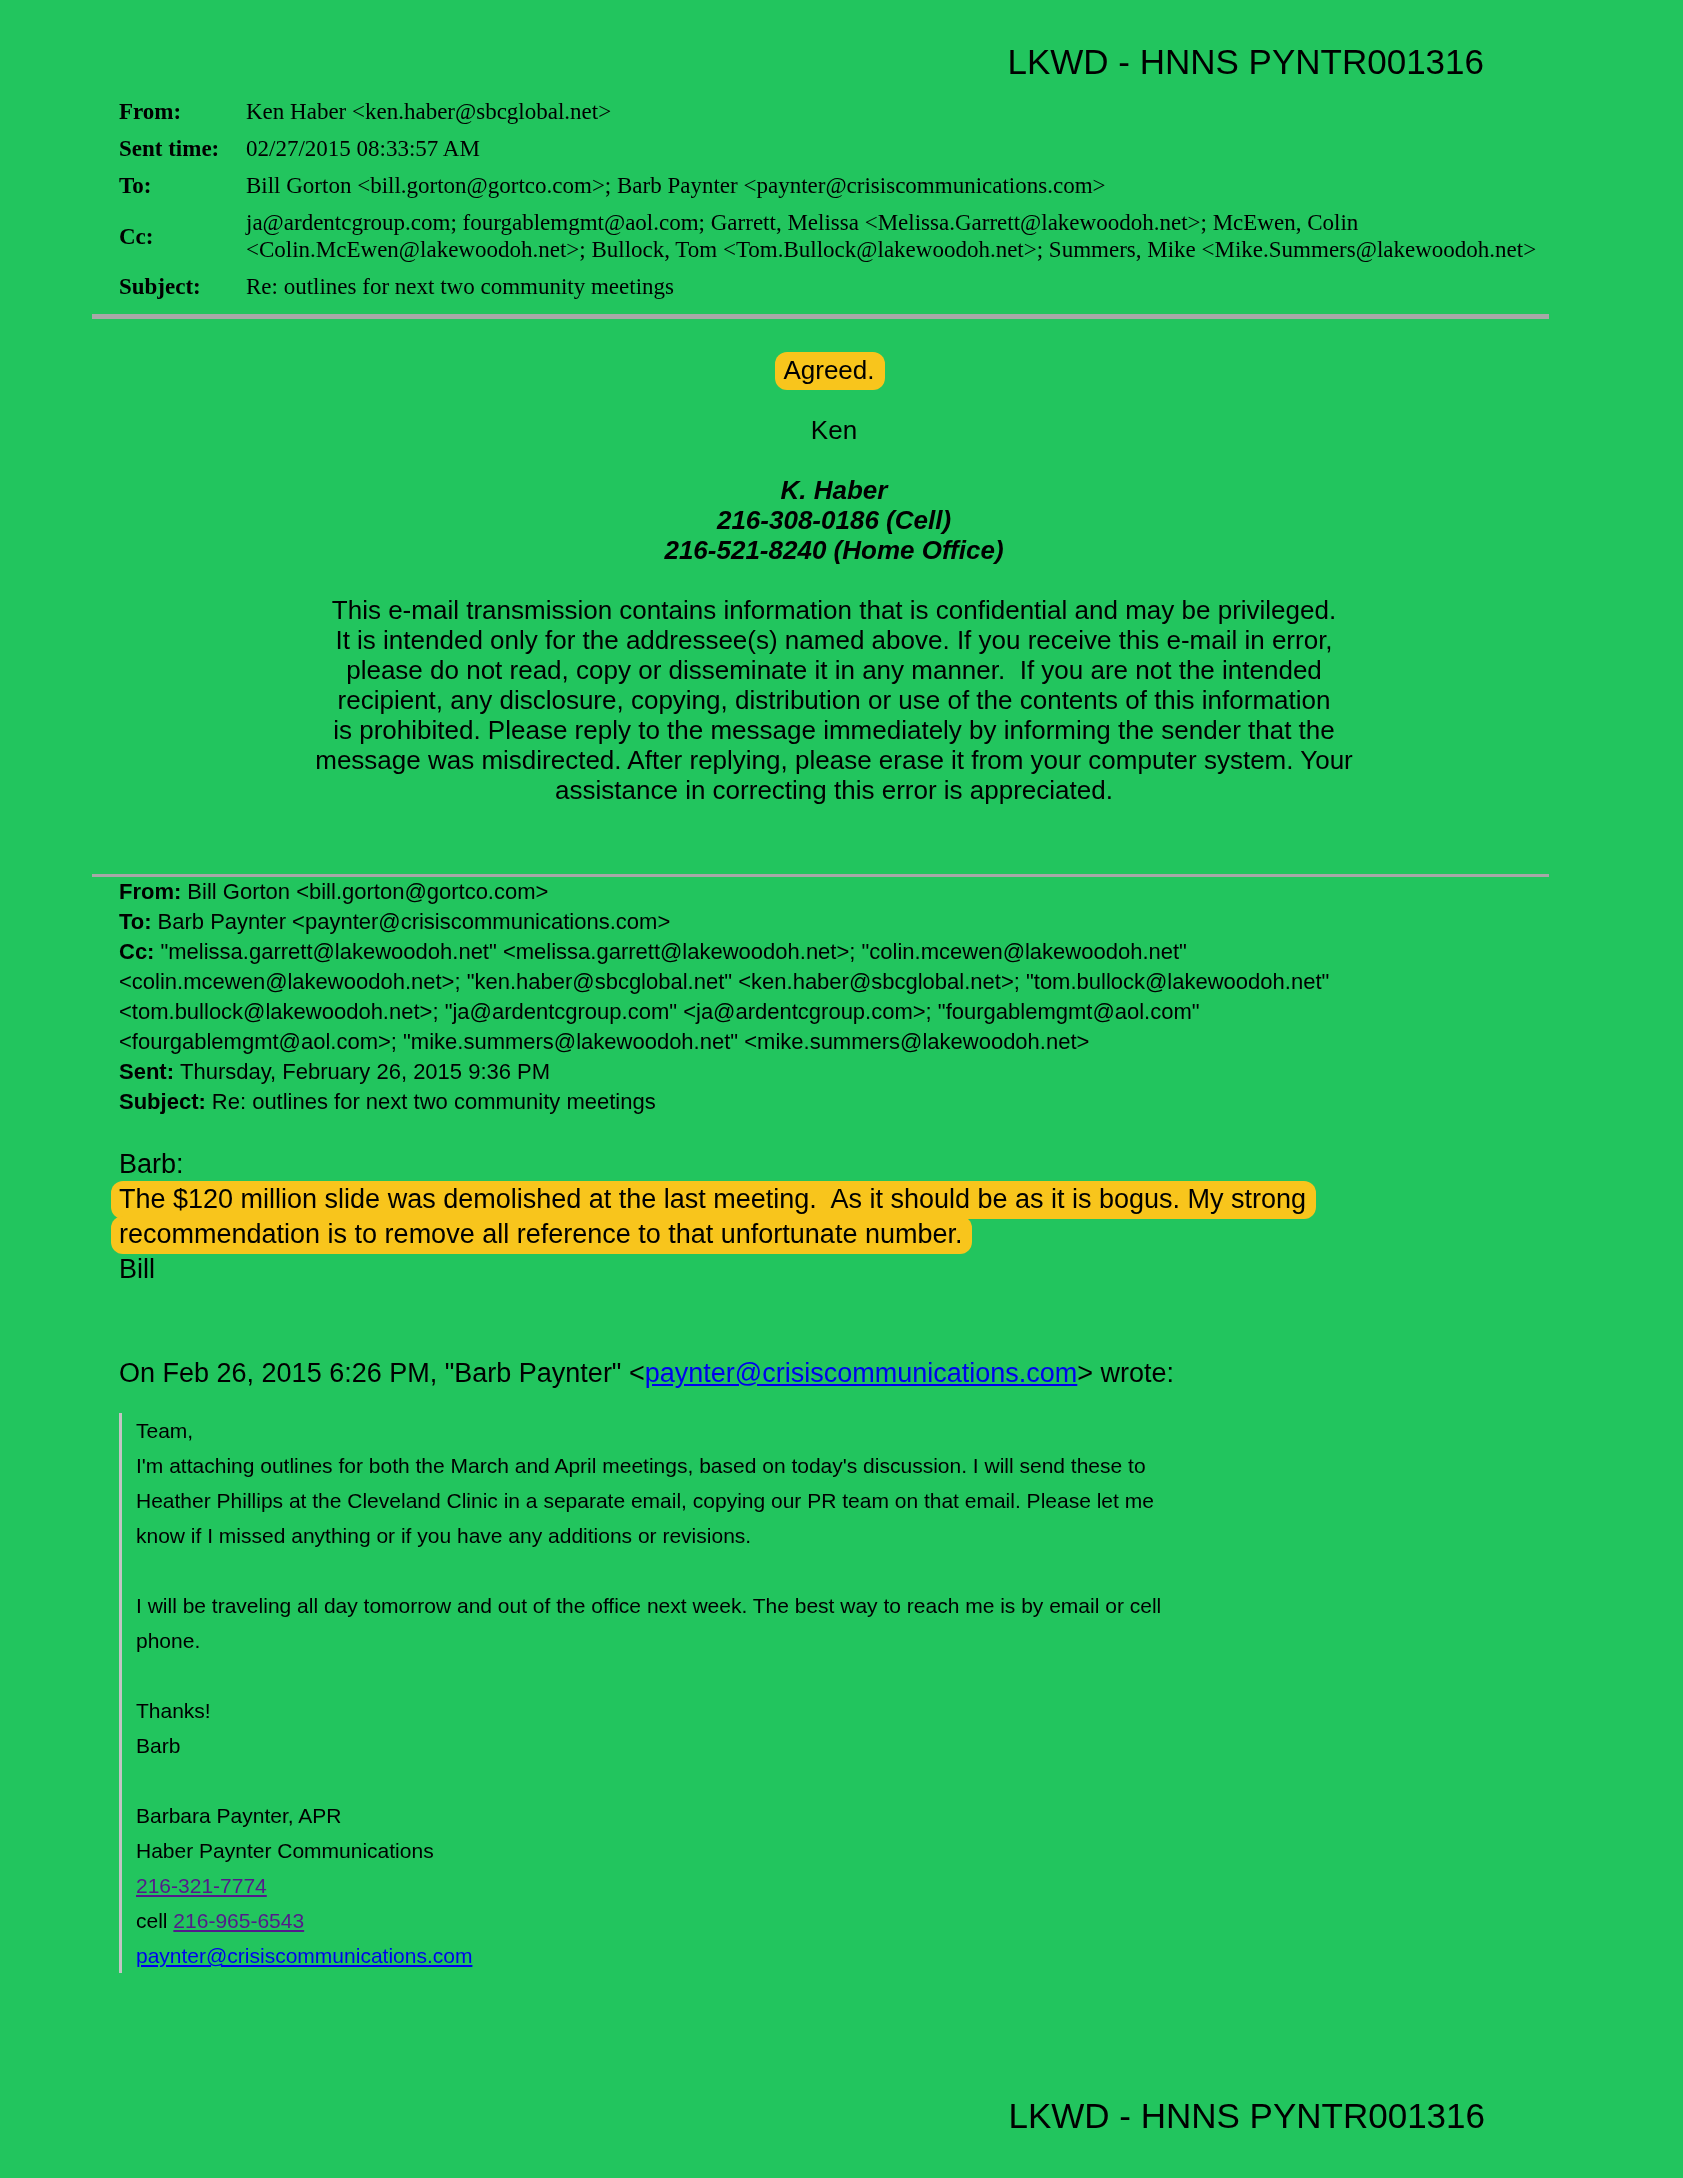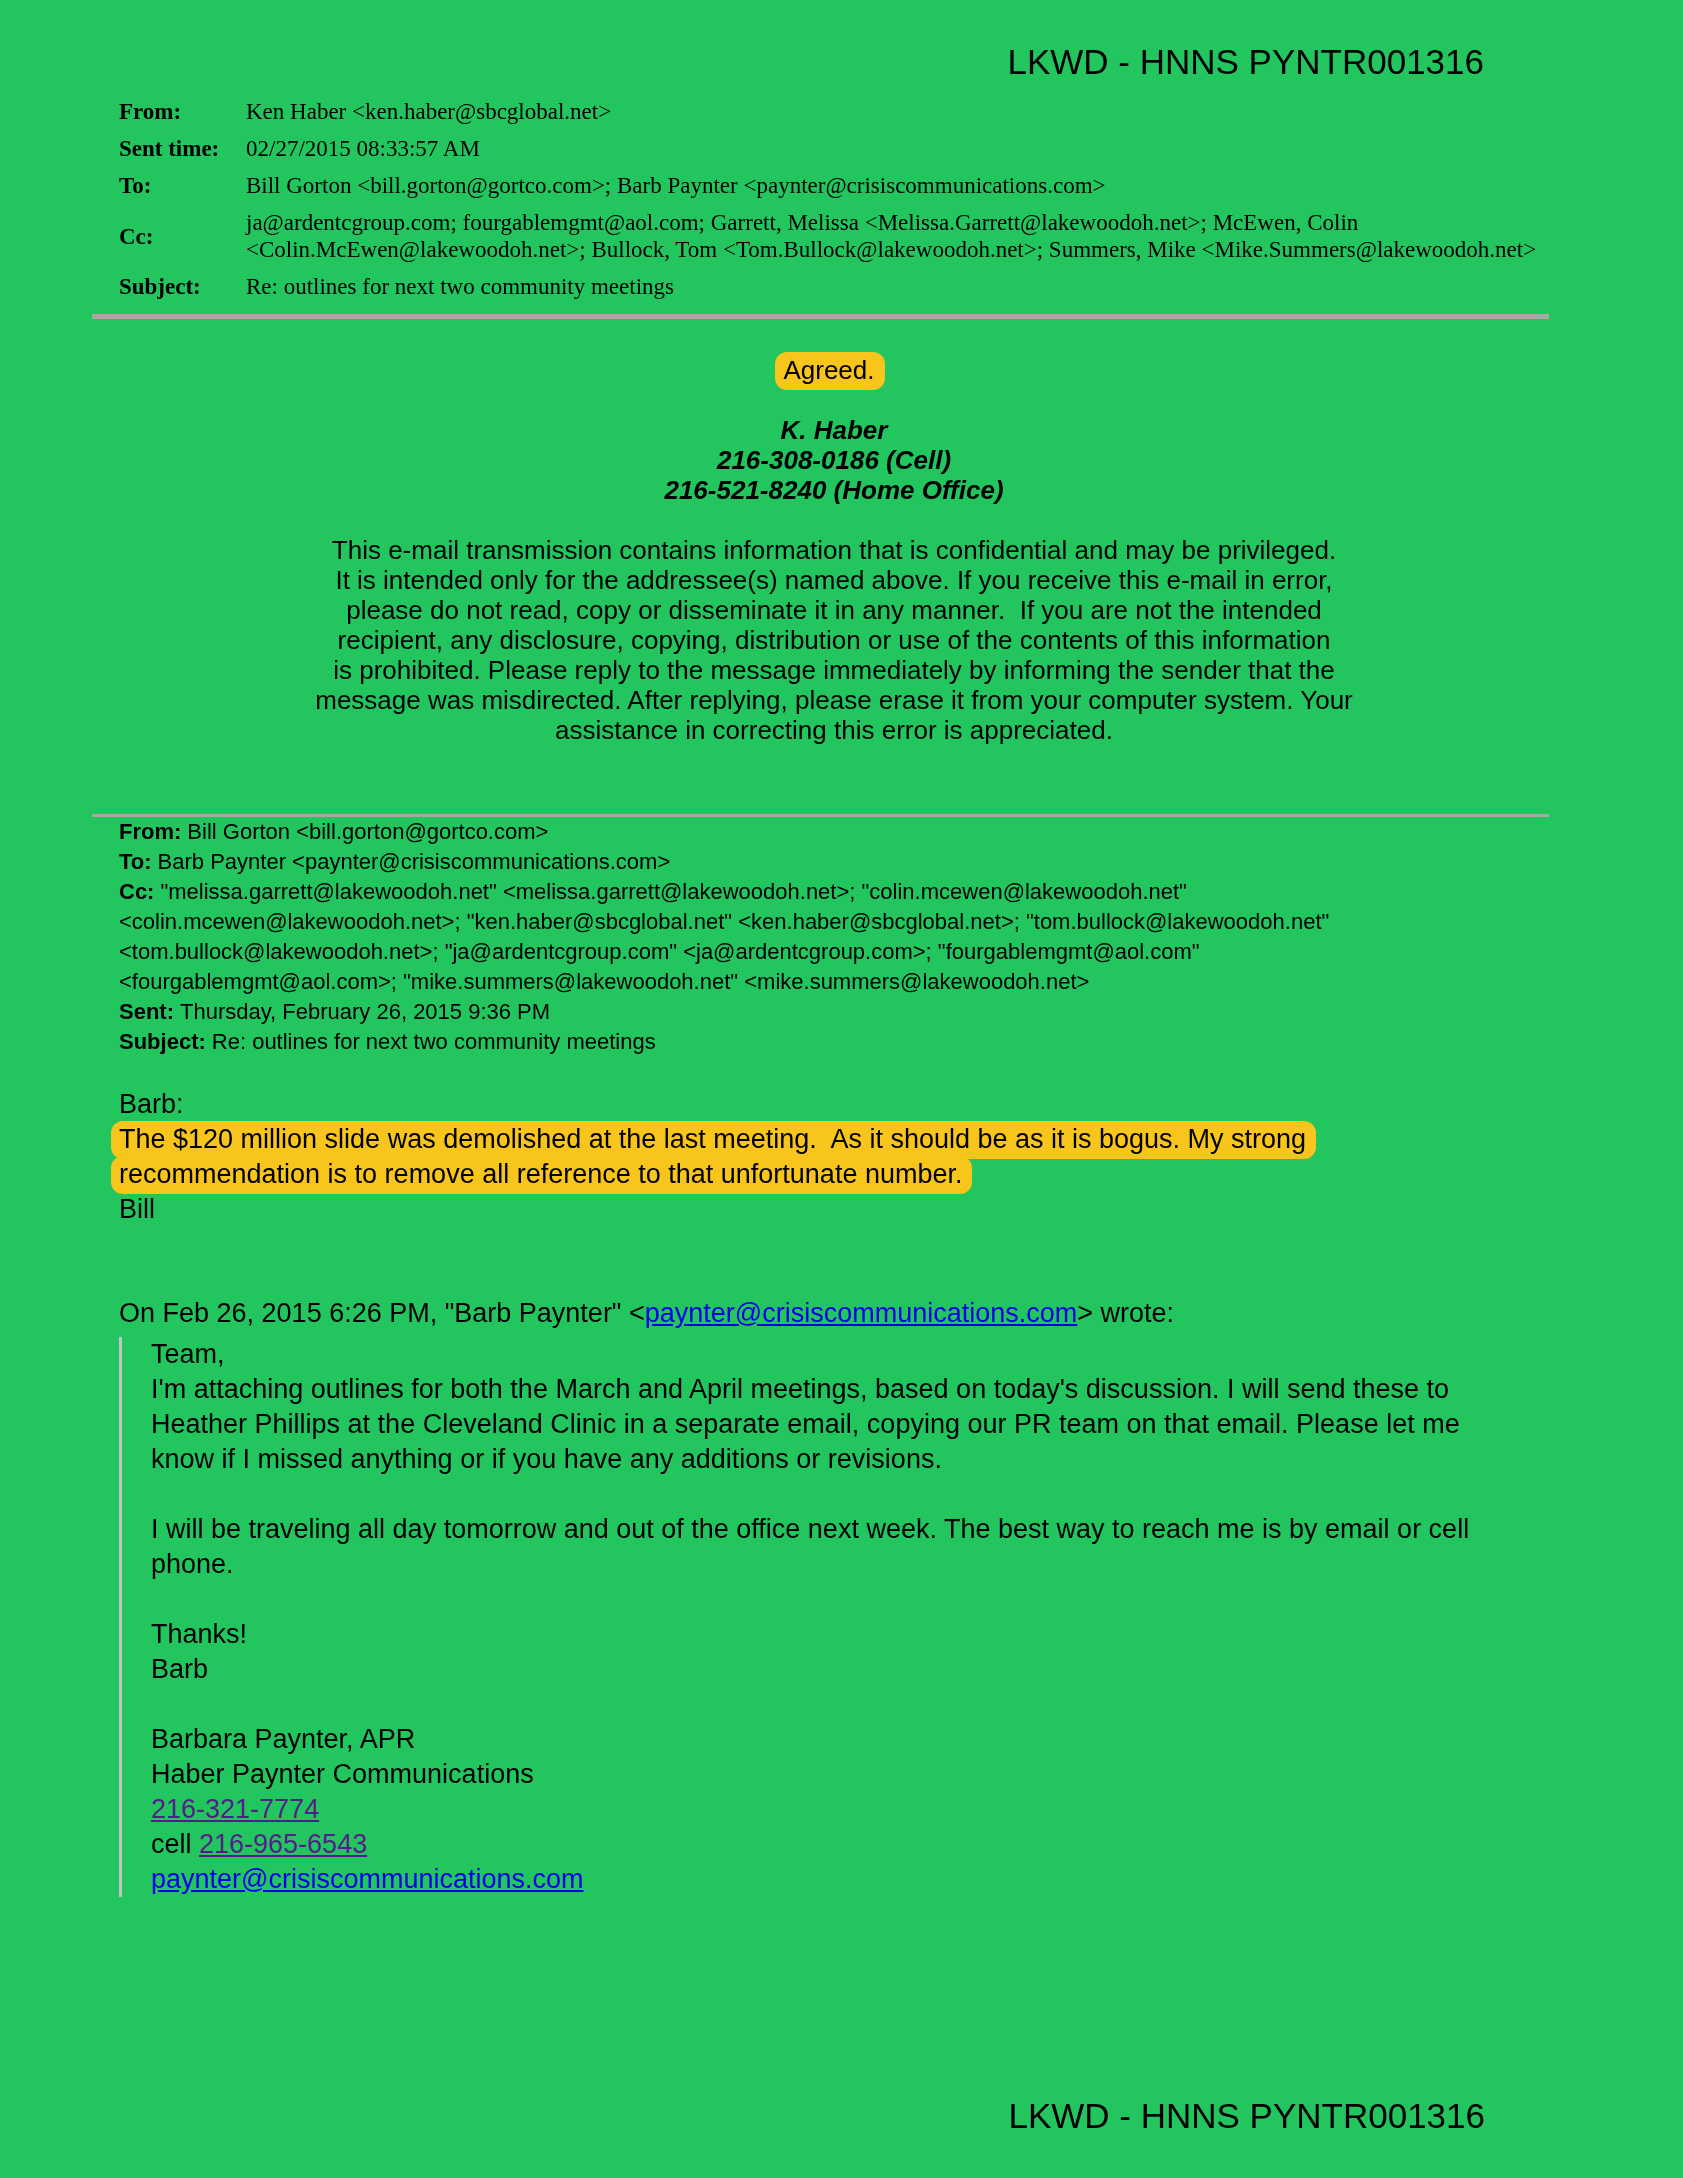--- a/index.html
+++ b/index.html
@@ -64,24 +64,24 @@
   .hdr2 b{margin-right:6px;}
   .hdr2 .txt{white-space:pre-wrap;}
   
   .email2{margin-top:30px;font-size:27px;line-height:35px;}
   .email2 p{margin:0;}
   .quote-intro{margin-top:69px;font-size:27px;line-height:35px;}
   a.blue{color:var(--link-blue,#0000ee);text-decoration:underline;cursor:pointer;}
   a.purple{color:var(--link-purple,#551a8b);text-decoration:underline;cursor:pointer;}
   
   .quote{
-    margin-top:6px;
+    margin-top:22px;
     border-left:3px solid #c4c4c4;
-    padding-left:29px;
-    font-size:27px;line-height:35px;
+    padding-left:14px;
+    font-size:21px;line-height:35px;
   }
   .quote p{margin:0 0 35px 0;}
   .quote .sig2 p{margin:0;}
 </style>
 </head>
 <body>
 
 <div class="page">
 
   <div class="bates bates-top">LKWD - HNNS PYNTR001316</div>
@@ -97,20 +97,21 @@
     <div class="val">ja@ardentcgroup.com; fourgablemgmt@aol.com; Garrett, Melissa &lt;Melissa.Garrett@lakewoodoh.net&gt;; McEwen, Colin
 &lt;Colin.McEwen@lakewoodoh.net&gt;; Bullock, Tom &lt;Tom.Bullock@lakewoodoh.net&gt;; Summers, Mike &lt;Mike.Summers@lakewoodoh.net&gt;</div>
     <div class="lbl">Subject:</div>
     <div class="val">Re: outlines for next two community meetings</div>
   </div>
 
   <div class="rule rule-thick"></div>
 
   <div class="email1">
     <p><span class="hl">Agreed.</span></p>
+    <p>Ken</p>
     <p class="sig1">K. Haber
 216-308-0186 (Cell)
 216-521-8240 (Home Office)</p>
     <p class="pre">This e-mail transmission contains information that is confidential and may be privileged.
 It is intended only for the addressee(s) named above. If you receive this e-mail in error,
 please do not read, copy or disseminate it in any manner.  If you are not the intended
 recipient, any disclosure, copying, distribution or use of the contents of this information
 is prohibited. Please reply to the message immediately by informing the sender that the
 message was misdirected. After replying, please erase it from your computer system. Your
 assistance in correcting this error is appreciated.</p>

